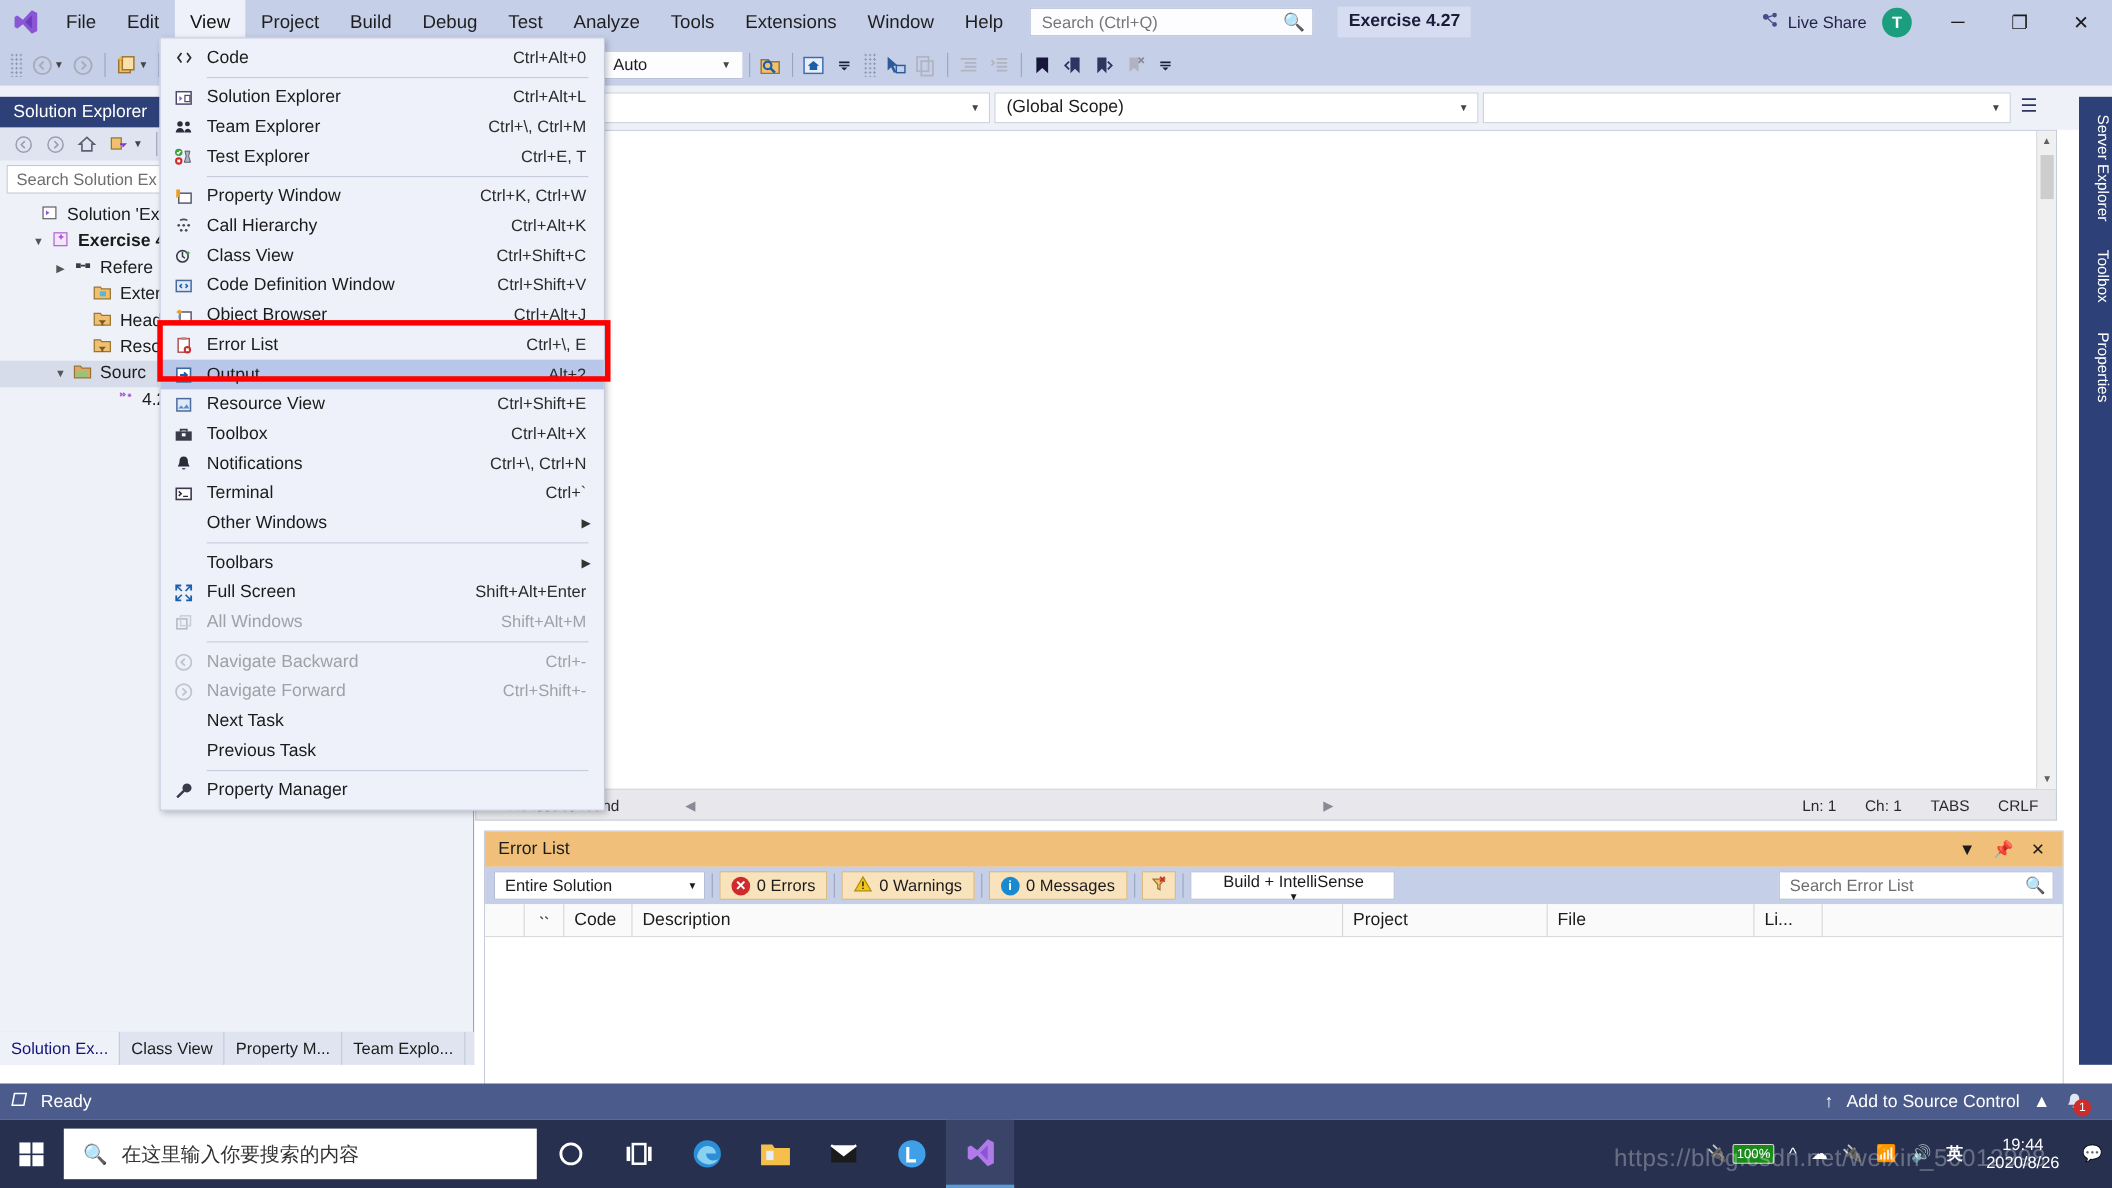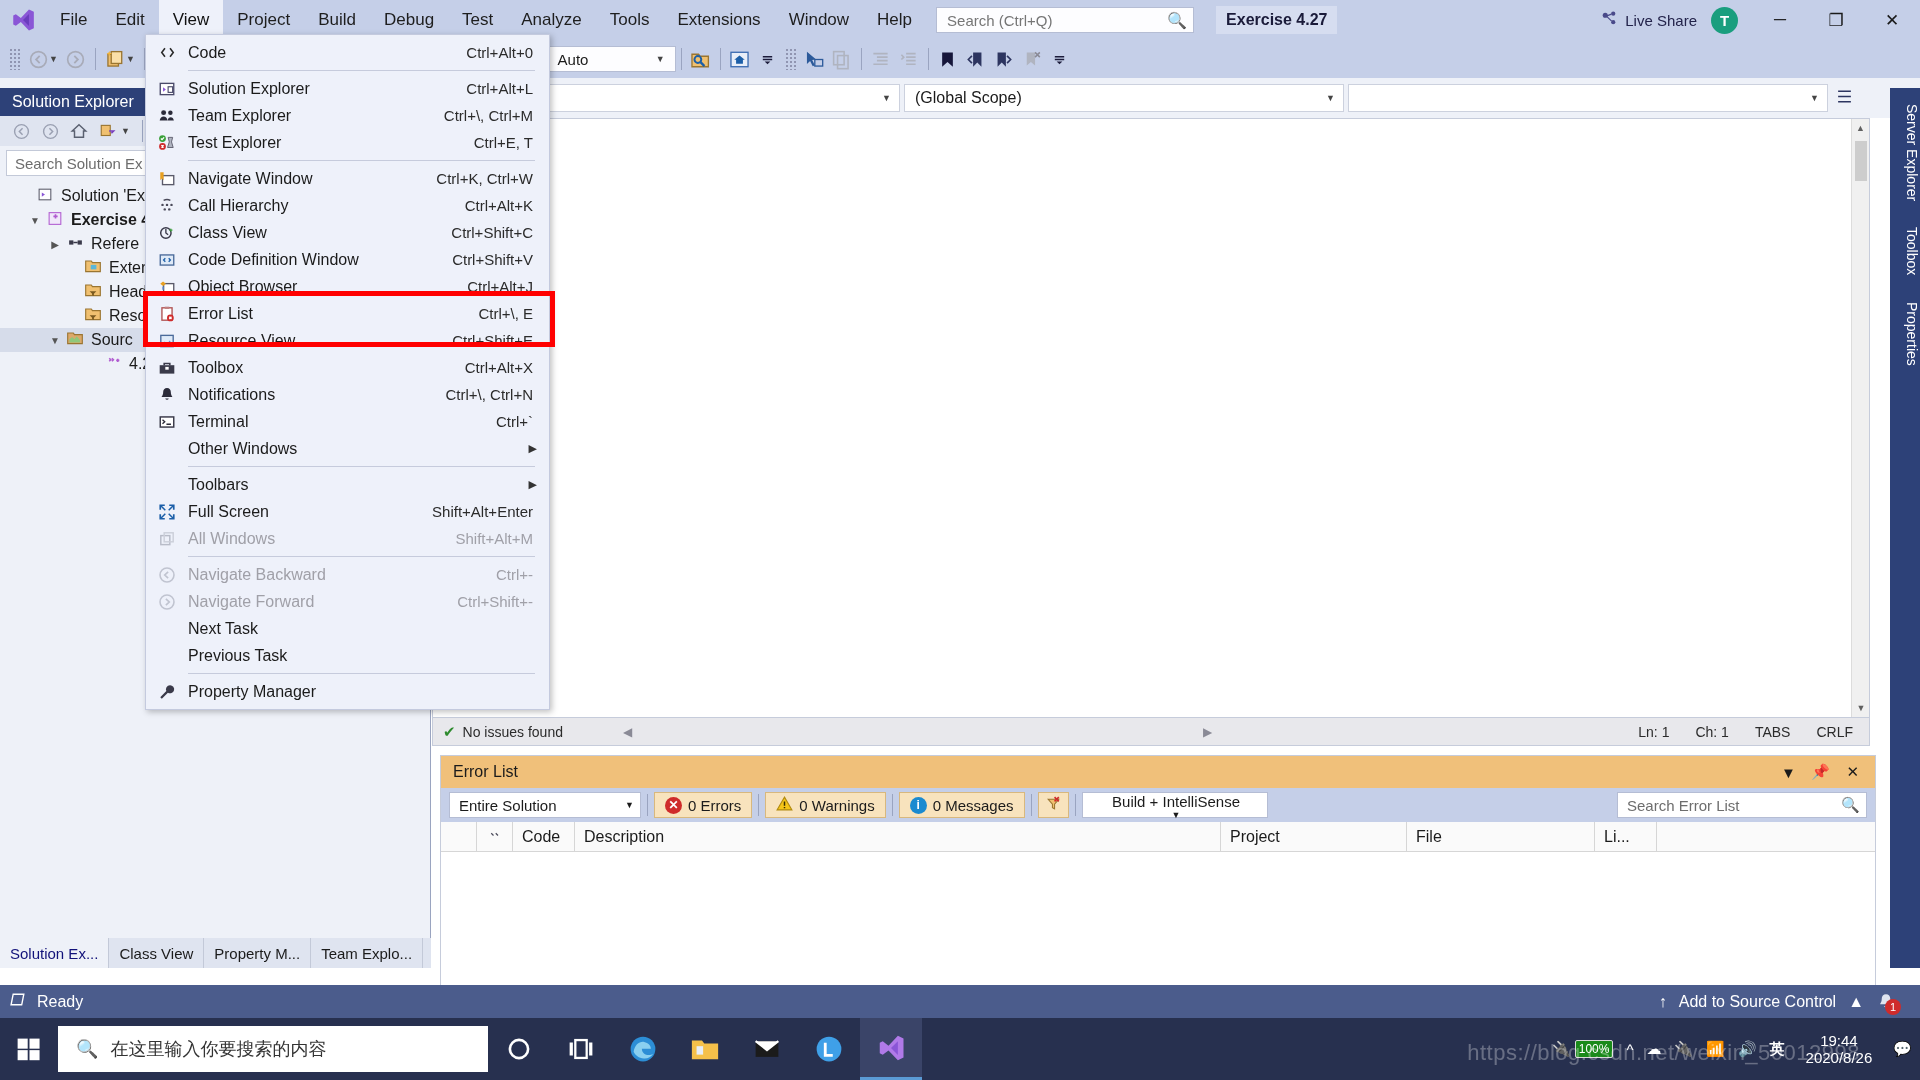--- a/index.html
+++ b/index.html
@@ -753,21 +753,21 @@
     </div>
     <div class="mi-sep"></div>
 
     <div class="mi">
       <span class="mi-ico">
         <svg width="18" height="18" viewBox="0 0 16 16">
             <rect x="4" y="5" width="10" height="8" fill="#fff" stroke="#5a5a6a" stroke-width="1.2"></rect>
             <path d="M2 2h3v7l-1.5-1.4L2 9z" fill="#e8a020"></path>
           </svg>
       </span>
-      <span class="mi-label">Navigate Window</span>
+      <span class="mi-label">Property Window</span>
       <span class="mi-key">Ctrl+K, Ctrl+W</span>
     </div>
     <div class="mi">
       <span class="mi-ico">
         <svg width="18" height="18" viewBox="0 0 16 16">
             <path d="M5 3a6 6 0 016 0" fill="none" stroke="#4a4a5a" stroke-width="1.3"></path>
             <circle cx="4" cy="7" r="1.1" fill="#4a4a5a"></circle>
             <circle cx="8" cy="7" r="1.1" fill="#4a4a5a"></circle>
             <circle cx="12" cy="7" r="1.1" fill="#4a4a5a"></circle>
             <circle cx="6" cy="11" r="1.1" fill="#4a4a5a"></circle>
@@ -813,20 +813,30 @@
       <span class="mi-ico">
         <svg width="18" height="18" viewBox="0 0 16 16">
             <rect x="3.5" y="2.5" width="9" height="11" fill="#fff" stroke="#b05050" stroke-width="1.2"></rect>
             <rect x="6" y="1.5" width="4" height="2" fill="#c08080"></rect>
             <circle cx="11" cy="11.5" r="3" fill="#cf2b2b"></circle>
             <path d="M10 10.5l2 2M12 10.5l-2 2" stroke="#fff" stroke-width="1.2"></path>
           </svg>
       </span>
       <span class="mi-label">Error List</span>
       <span class="mi-key">Ctrl+\, E</span>
+    </div>
+    <div class="mi sel">
+      <span class="mi-ico">
+        <svg width="18" height="18" viewBox="0 0 16 16">
+            <rect x="2.5" y="2.5" width="11" height="11" fill="#fff" stroke="#3a6a9a" stroke-width="1.3"></rect>
+            <path d="M5 8h5M8.2 5.8L10.6 8l-2.4 2.2" fill="none" stroke="#1c5fa8" stroke-width="1.6"></path>
+          </svg>
+      </span>
+      <span class="mi-label">Output</span>
+      <span class="mi-key">Alt+2</span>
     </div>
     <div class="mi">
       <span class="mi-ico">
         <svg width="18" height="18" viewBox="0 0 16 16">
             <rect x="2.5" y="3" width="11" height="10" fill="#dfeaf8" stroke="#4a6a9a" stroke-width="1.2"></rect>
             <path d="M3.5 11l2.5-2.5 2 2 2.5-3 2 3.5z" fill="#5a8ad0"></path>
           </svg>
       </span>
       <span class="mi-label">Resource View</span>
       <span class="mi-key">Ctrl+Shift+E</span>

